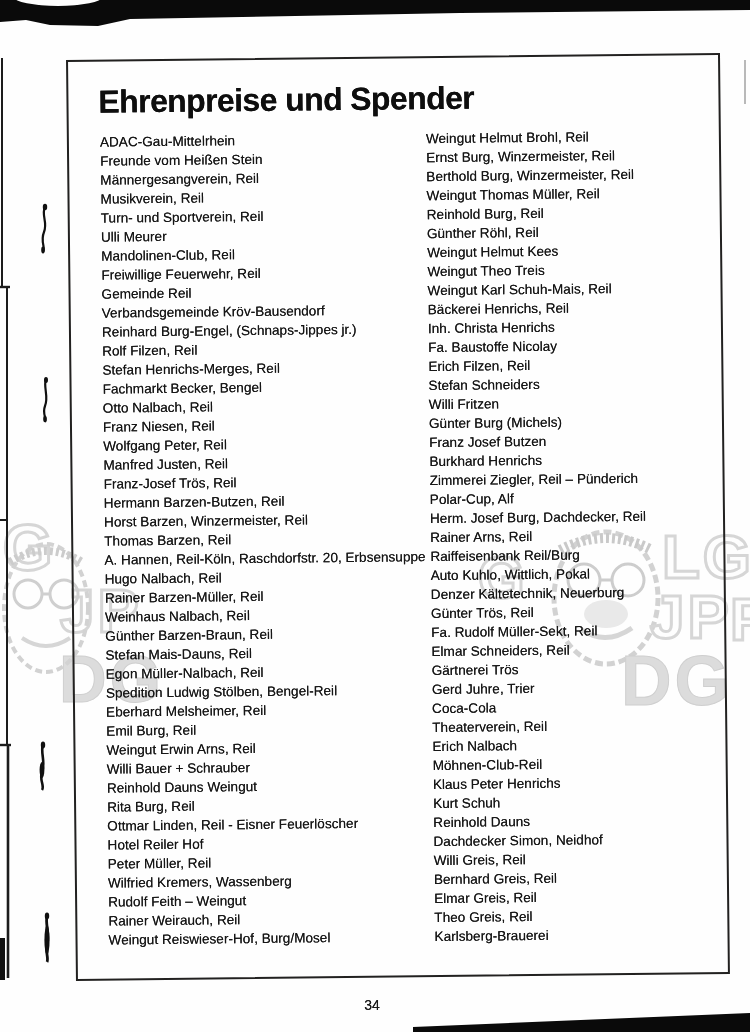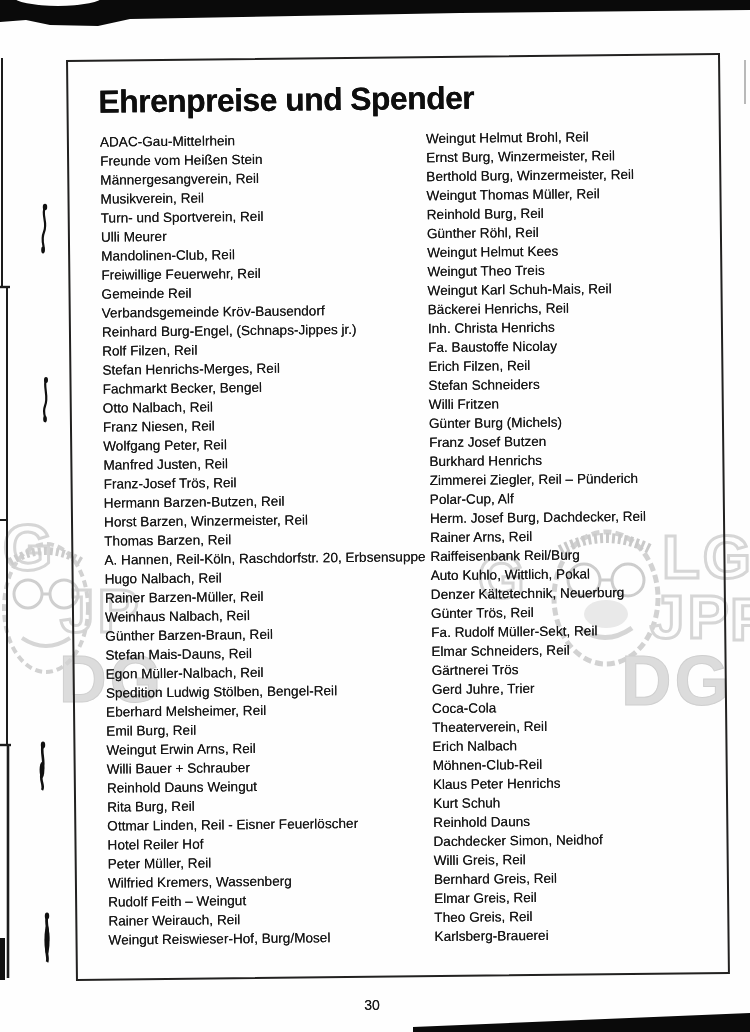--- a/index.html
+++ b/index.html
@@ -171,21 +171,21 @@
         <div class="entry">Reinhold Dauns</div>
         <div class="entry">Dachdecker Simon, Neidhof</div>
         <div class="entry">Willi Greis, Reil</div>
         <div class="entry">Bernhard Greis, Reil</div>
         <div class="entry">Elmar Greis, Reil</div>
         <div class="entry">Theo Greis, Reil</div>
         <div class="entry">Karlsberg-Brauerei</div>
       </div>
   </div>
 
-  <div class="page-number">30</div>
+  <div class="page-number">34</div>
 
   <svg class="artifacts" width="750" height="1032" viewBox="0 0 750 1032">
 
     <polygon points="0,0 750,0 750,10 460,13 130,19 98,26 50,25 26,20 0,22" fill="#0a0a0a"></polygon>
     <ellipse cx="58" cy="-3" rx="44" ry="9" fill="#fefefe"></ellipse>
 
     <polygon points="413,1032 413,1027 750,1013 750,1032" fill="#0a0a0a"></polygon>
 
     <g stroke="#1c1c1c" fill="none">
       <path d="M2,58 V287" stroke-width="2"></path>

